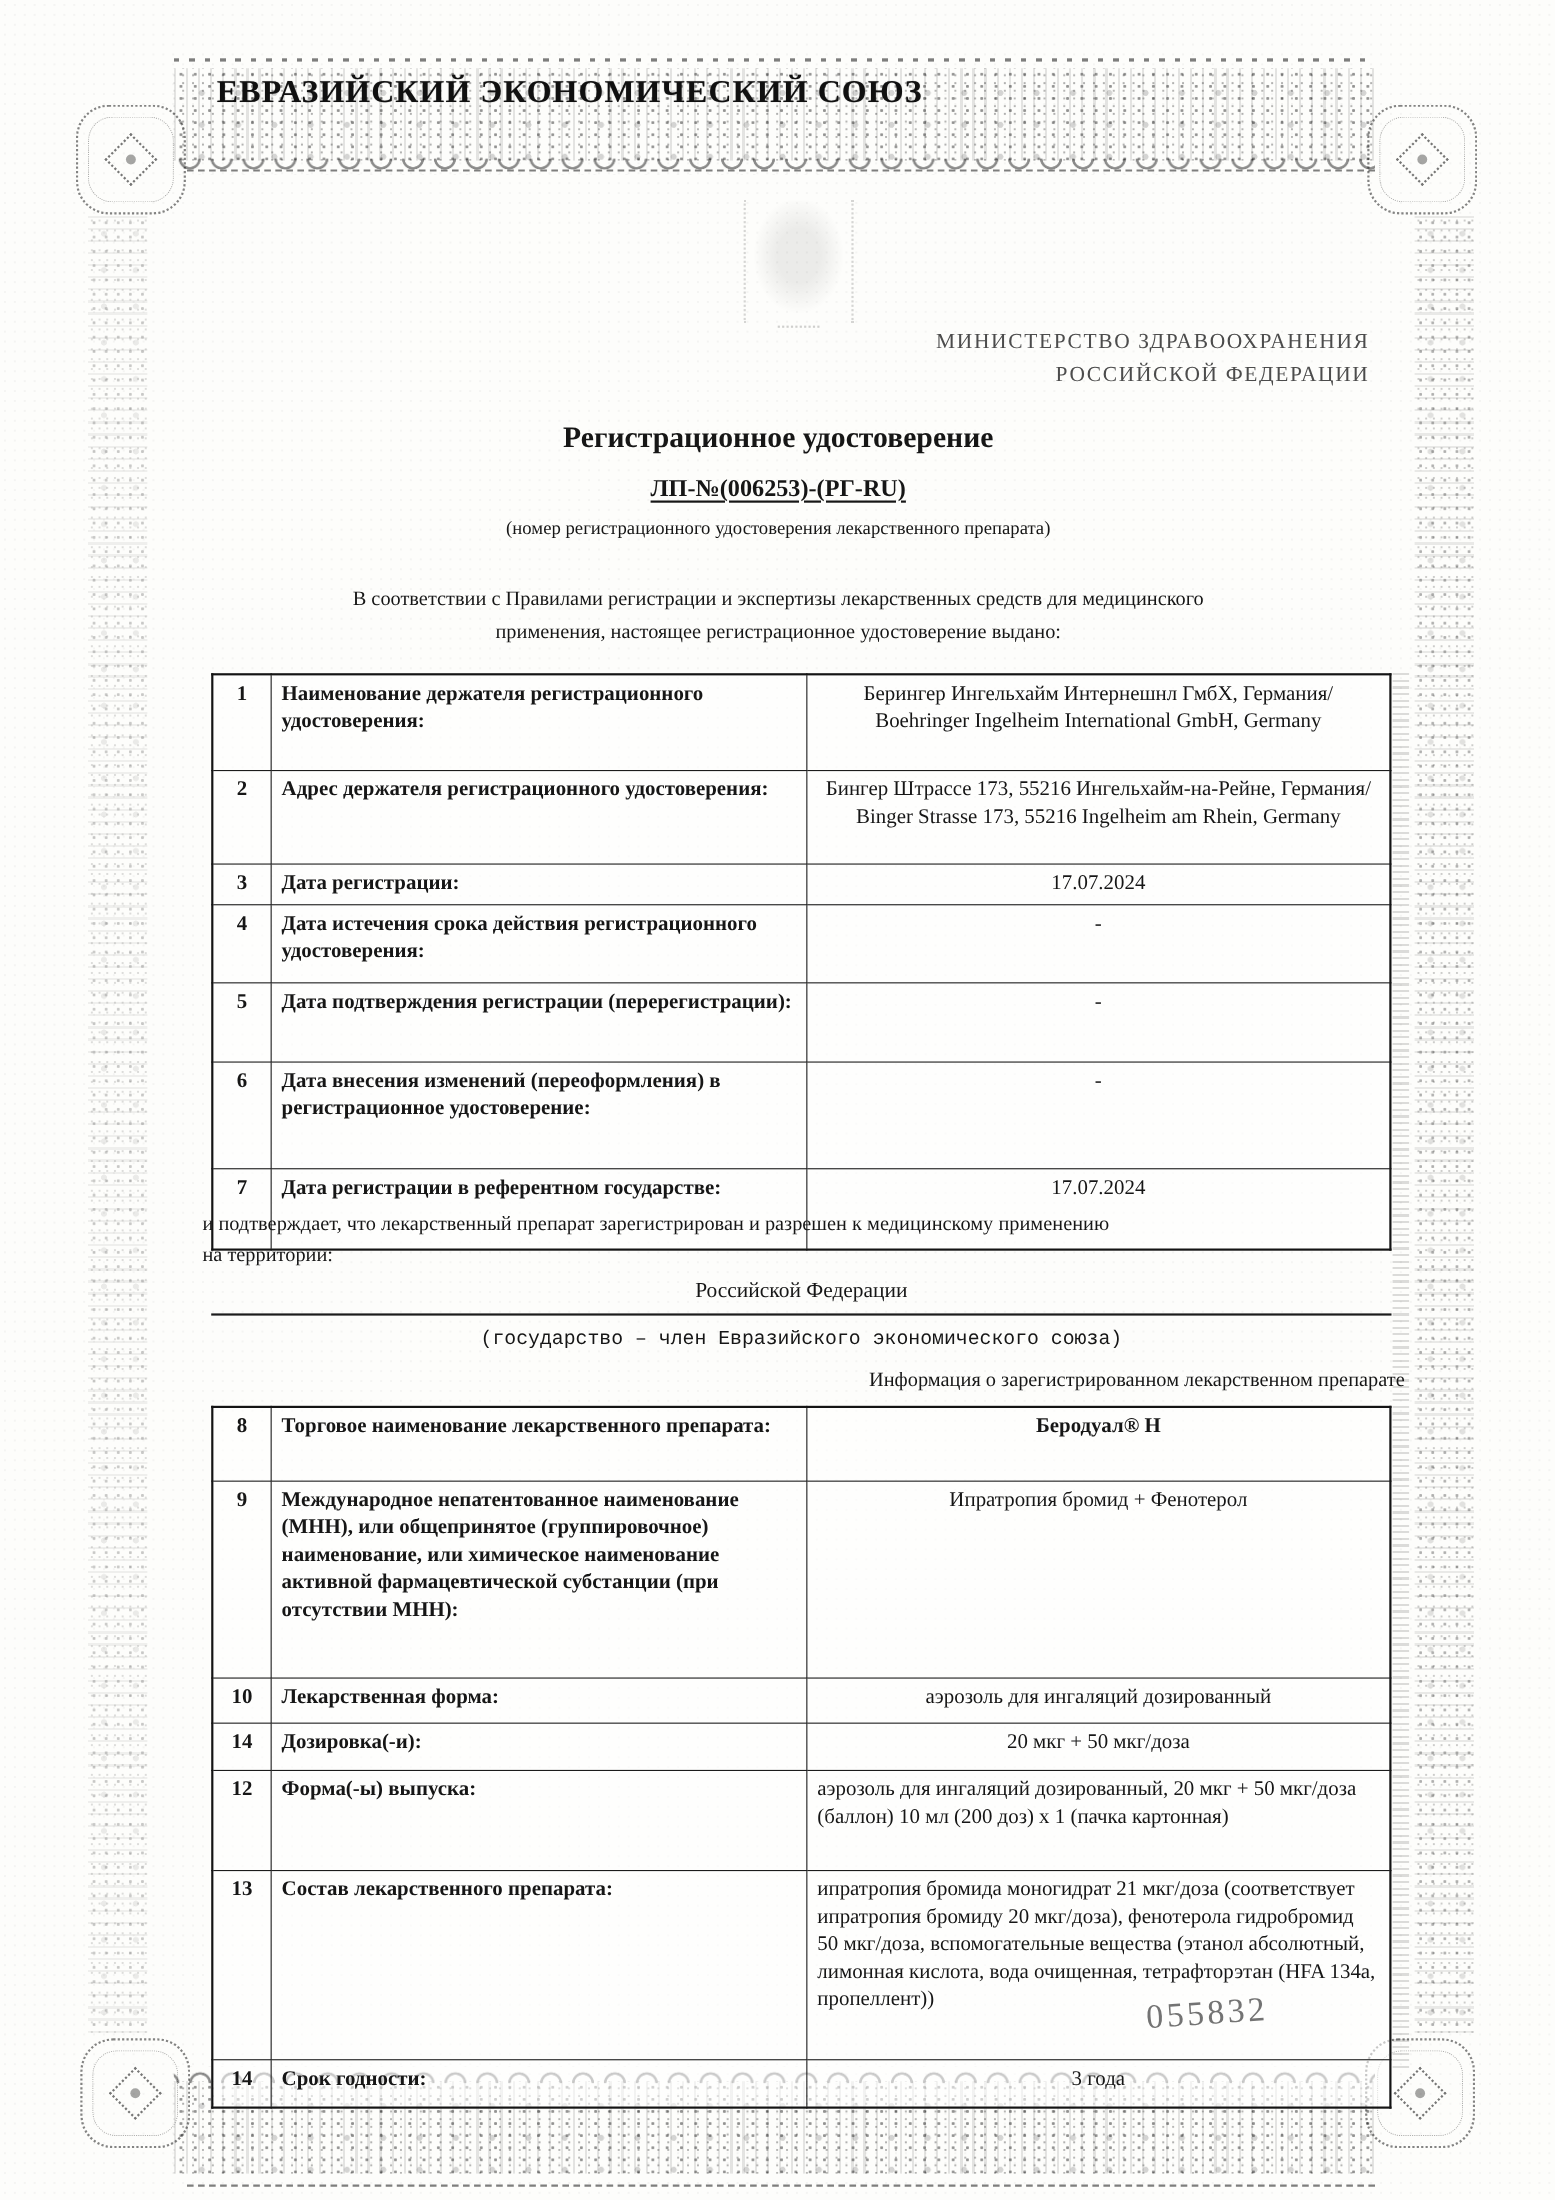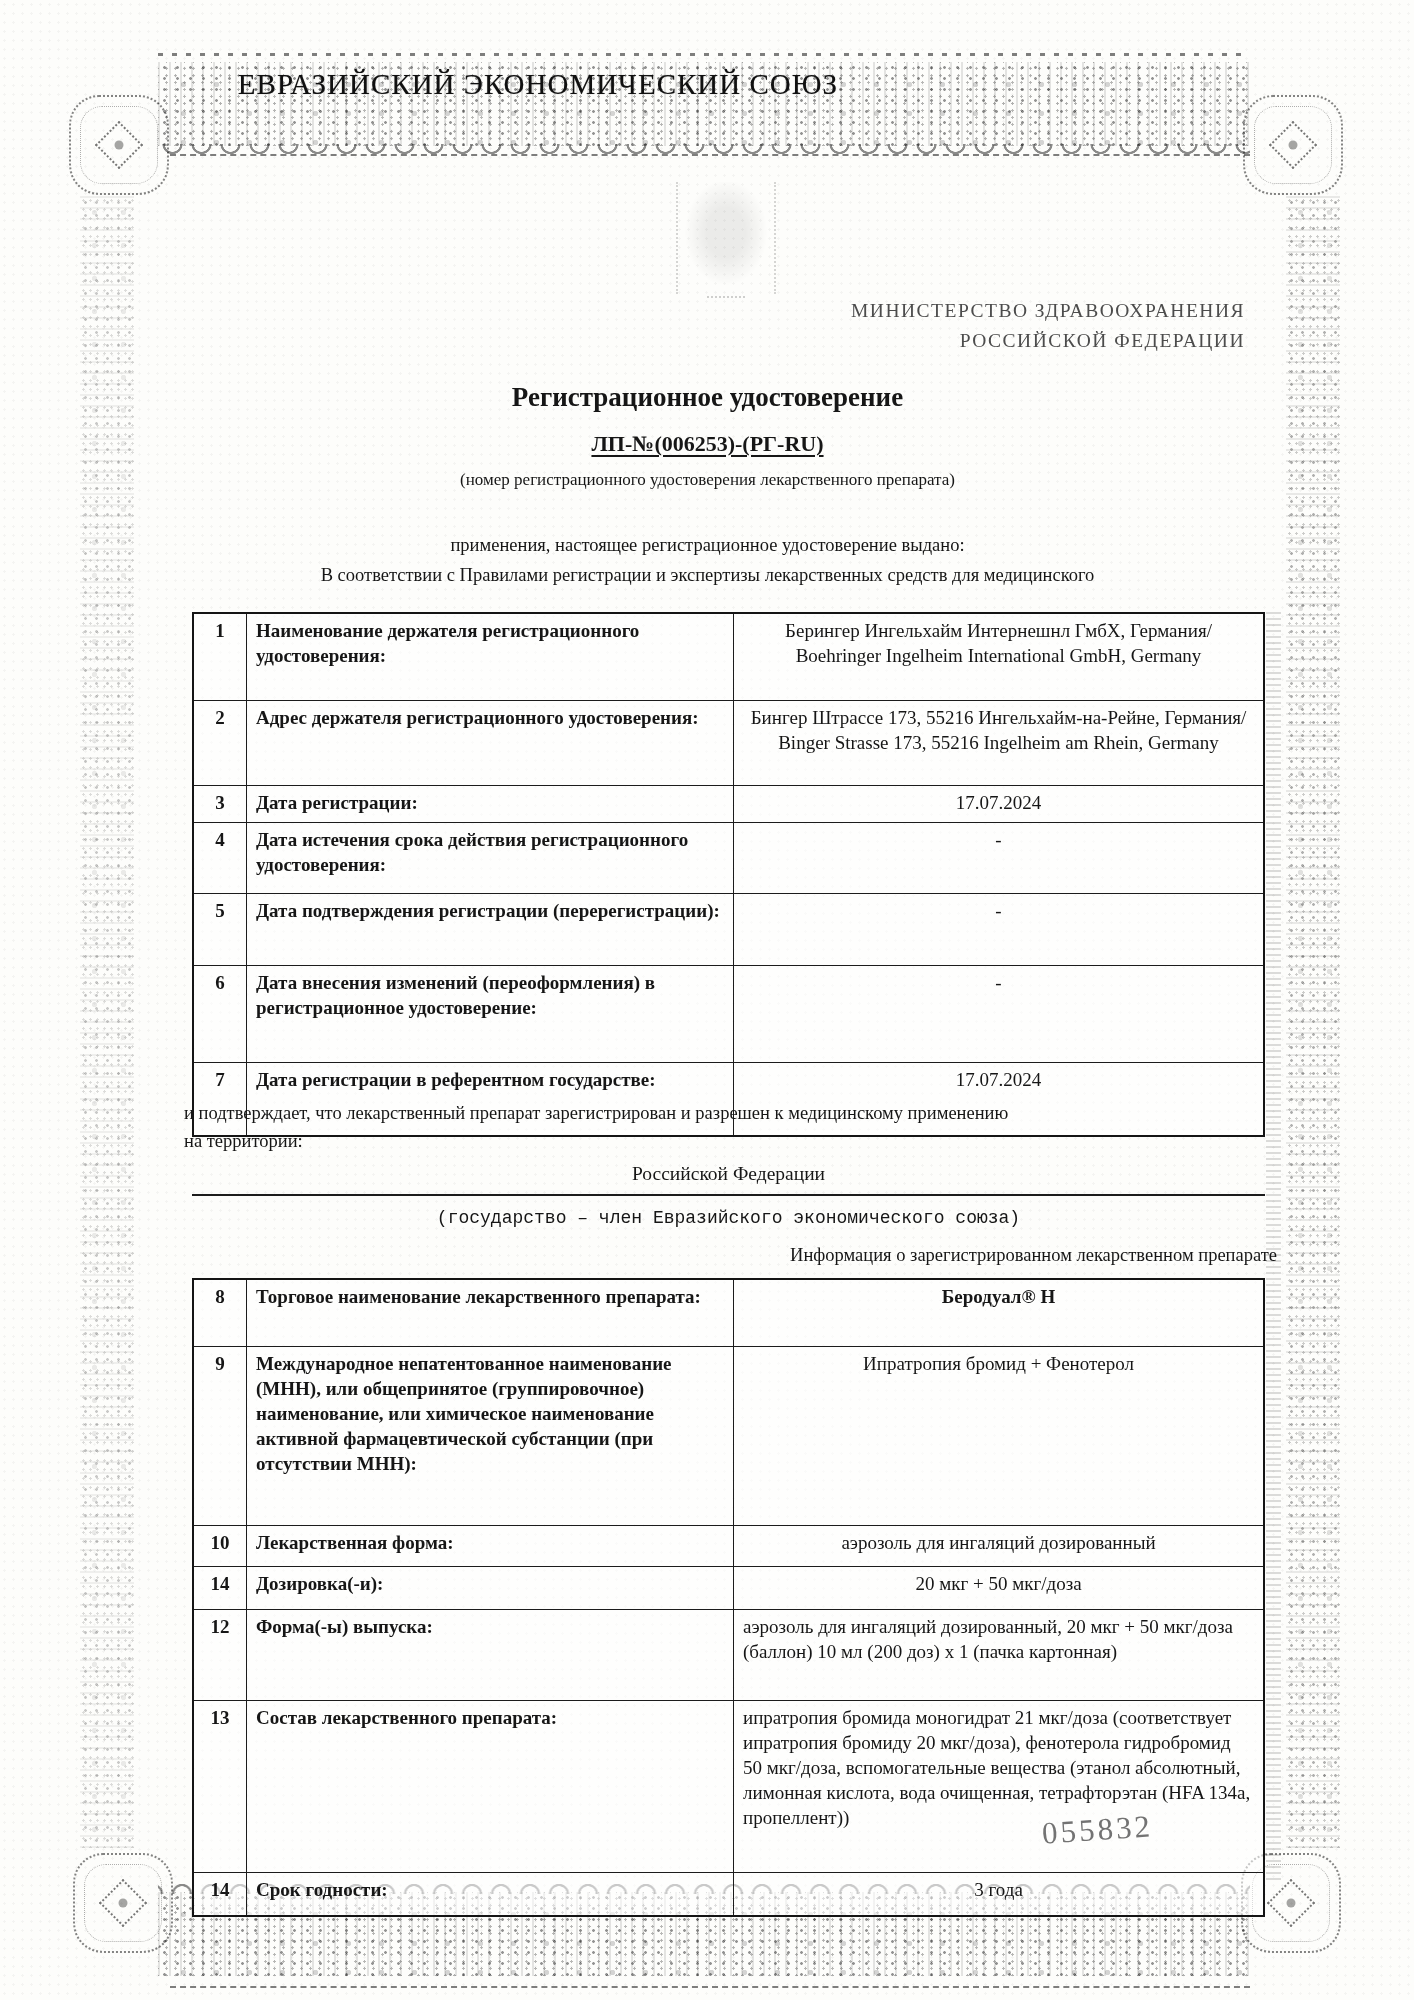--- a/index.html
+++ b/index.html
@@ -51,22 +51,22 @@
   .corner .ring2{position:absolute;inset:14px;border:1.6px dotted rgba(10,10,10,.32);border-radius:22px;}
   .corner .gem{position:absolute;left:50%;top:50%;width:30px;height:30px;
     transform:translate(-50%,-50%) rotate(45deg);border:2.2px dotted rgba(10,10,10,.55);}
   .corner .dot{position:absolute;left:50%;top:50%;width:9px;height:9px;border-radius:50%;
     transform:translate(-50%,-50%);background:rgba(0,0,0,.35);}
   .c-tl{left:66px;top:92px;}
   .c-tr{left:1240px;top:92px;}
   .c-bl{left:70px;top:1850px;}
   .c-br{left:1238px;top:1850px;}
   
-  .eaeu-title{position:absolute;left:176px;top:68px;width:724px;text-align:center;
-    font-size:29px;font-weight:normal;letter-spacing:1px;color:#101010;
+  .eaeu-title{position:absolute;left:156px;top:68px;width:724px;text-align:center;
+    font-size:29px;font-weight:bold;letter-spacing:1px;color:#101010;
     text-shadow:0 0 1px rgba(0,0,0,.4);}
   .emblem{position:absolute;left:676px;top:182px;width:96px;height:112px;opacity:.45;
     border-left:2px dotted rgba(0,0,0,.35);border-right:2px dotted rgba(0,0,0,.35);
     background:radial-gradient(ellipse at 50% 45%, rgba(0,0,0,.16) 0 28%, transparent 62%);}
   .emblem::after{content:"";position:absolute;left:30%;bottom:-4px;width:40%;height:8px;
     border-bottom:2px dotted rgba(0,0,0,.4);}
   .ministry{position:absolute;left:170px;top:296px;width:1075px;text-align:right;
     font-size:19.5px;letter-spacing:1.5px;color:#4c4c4c;line-height:1.55;}
   .doc-title{position:absolute;left:170px;top:382px;width:1075px;text-align:center;}
   .doc-title .l1{font-size:27px;font-weight:bold;}
@@ -143,22 +143,22 @@
     <div>РОССИЙСКОЙ ФЕДЕРАЦИИ</div>
   </div>
 
   <div class="doc-title">
     <div class="l1">Регистрационное удостоверение</div>
     <div class="num">ЛП-№(006253)-(РГ-RU)</div>
     <div class="cap">(номер регистрационного удостоверения лекарственного препарата)</div>
   </div>
 
   <div class="intro">
+    <div>В соответствии с Правилами регистрации и экспертизы лекарственных средств для медицинского</div>
     <div>применения, настоящее регистрационное удостоверение выдано:</div>
-    <div>В соответствии с Правилами регистрации и экспертизы лекарственных средств для медицинского</div>
   </div>
 
   <table class="regtable t1">
     <tbody>
         <tr>
       <td class="num" style="height:78px">1</td>
       <td class="lbl">Наименование держателя регистрационного удостоверения:</td>
       <td class="val">Берингер Ингельхайм Интернешнл ГмбХ, Германия/ Boehringer Ingelheim International GmbH, Germany</td>
     </tr>
     <tr>

